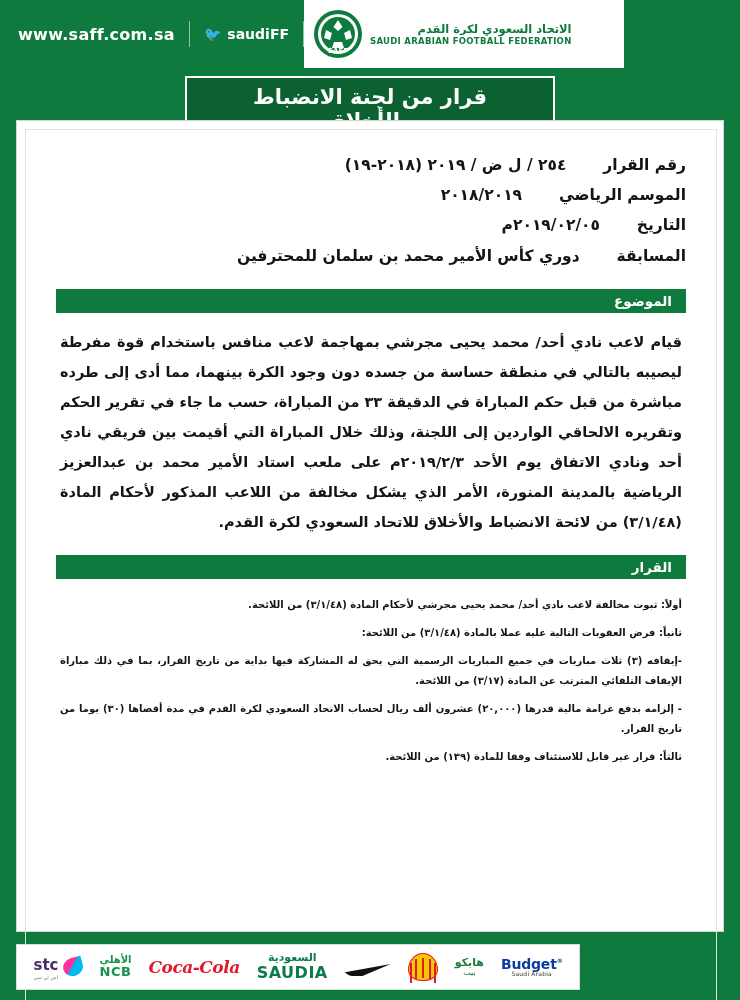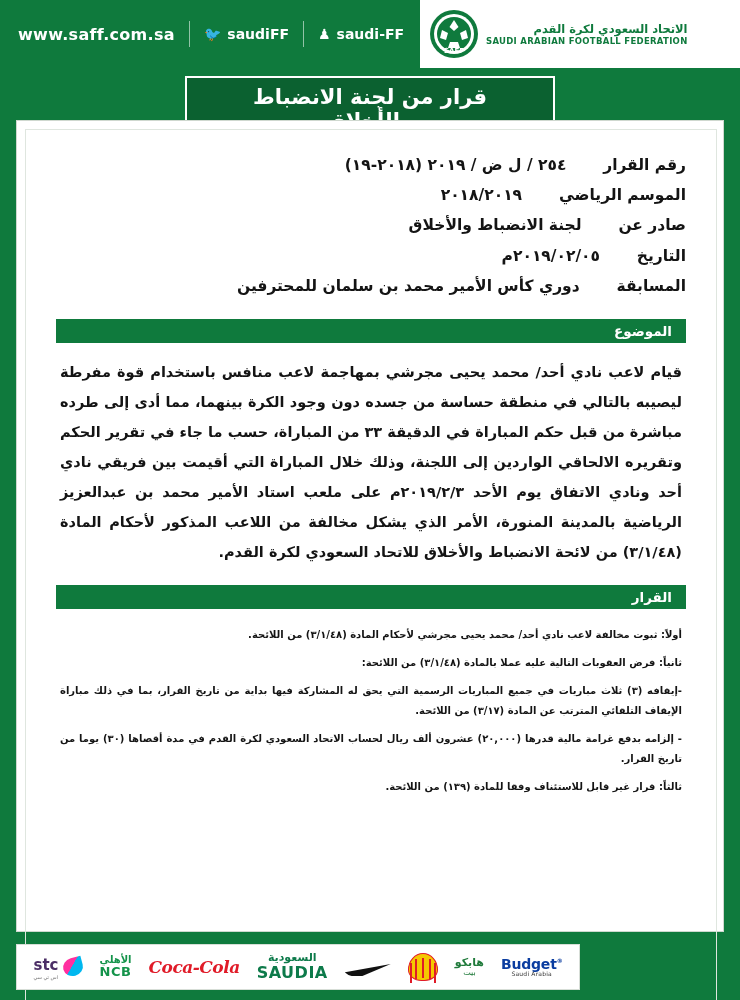--- a/index.html
+++ b/index.html
@@ -17,21 +17,21 @@
     position: relative;
     width: 740px;
     height: 1000px;
     background: #0f7a3d;
   }
 
   
   .header {
     position: absolute;
     top: 0; left: 0;
-    width: 740px;
+    width: 624px;
     height: 68px;
     background: #ffffff;
     display: flex;
     align-items: center;
   }
   .fed-logo-block {
     width: 258px;
     height: 68px;
     display: flex;
     align-items: center;
@@ -340,25 +340,20 @@
           <span class="meta-label">رقم القرار</span>
           <span class="meta-gap"></span>
           <span>٢٥٤   / ل ض / ٢٠١٩ (٢٠١٨-١٩)</span>
         </div>
         <div class="meta-row">
           <span class="meta-label">الموسم الرياضي</span>
           <span class="meta-gap"></span>
           <span>٢٠١٨/٢٠١٩</span>
         </div>
         <div class="meta-row">
-          <span class="meta-label">صادر عن</span>
-          <span class="meta-gap"></span>
-          <span>لجنة الانضباط والأخلاق</span>
-        </div>
-        <div class="meta-row">
           <span class="meta-label">التاريخ</span>
           <span class="meta-gap"></span>
           <span>٢٠١٩/٠٢/٠٥م</span>
         </div>
         <div class="meta-row">
           <span class="meta-label">المسابقة</span>
           <span class="meta-gap"></span>
           <span>دوري كأس الأمير محمد بن سلمان للمحترفين</span>
         </div>
       </div>

